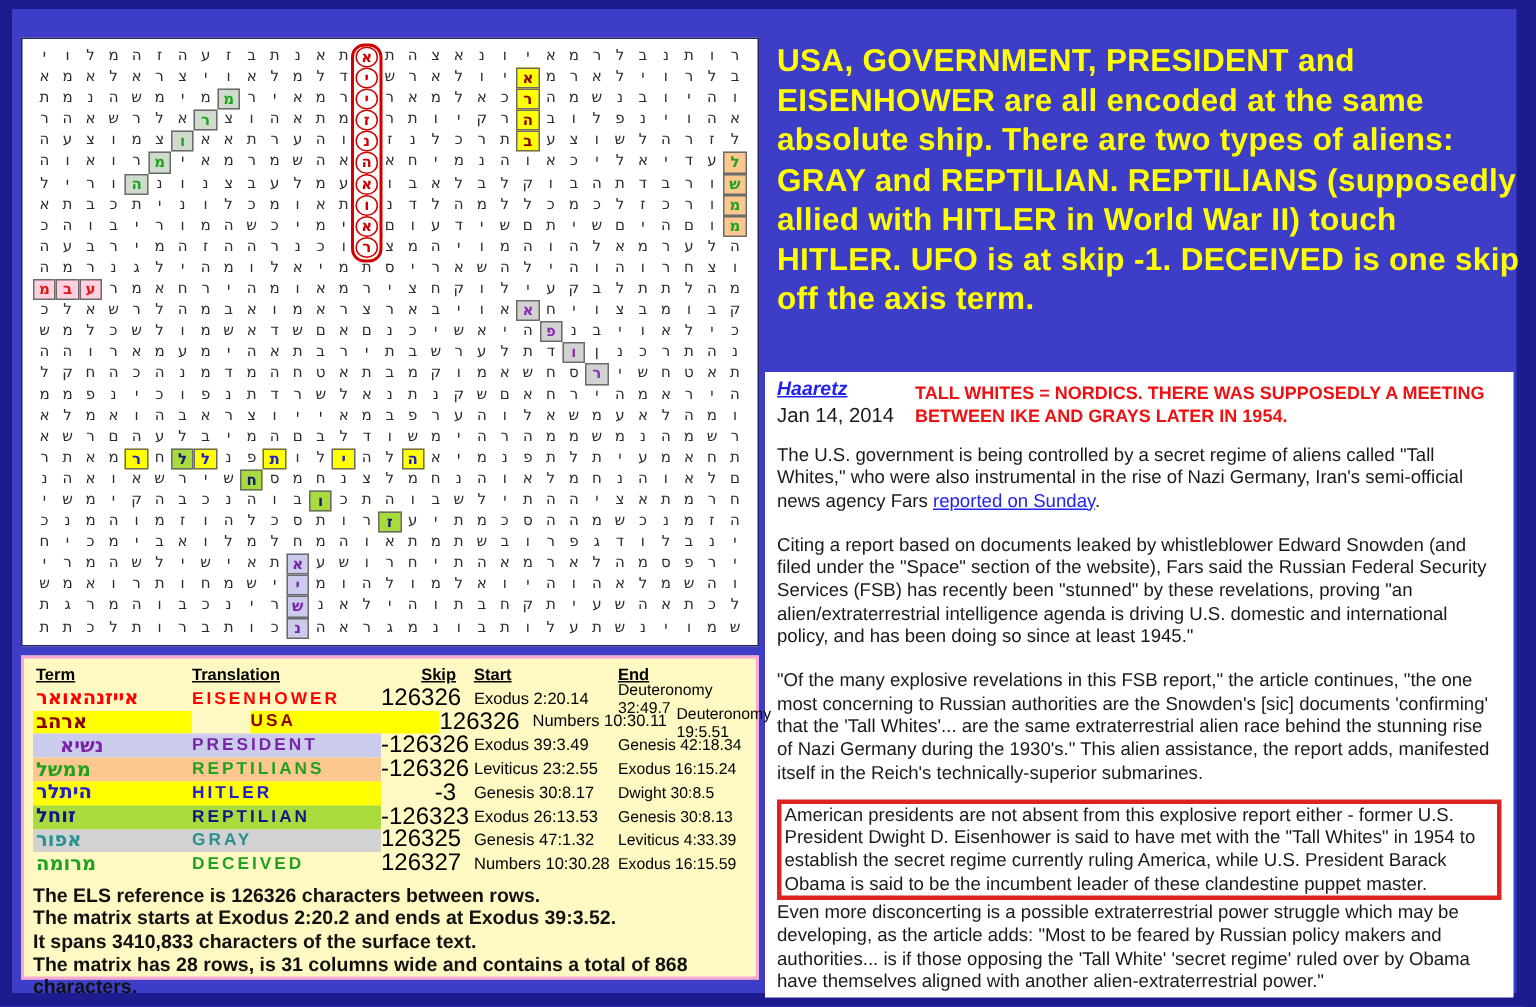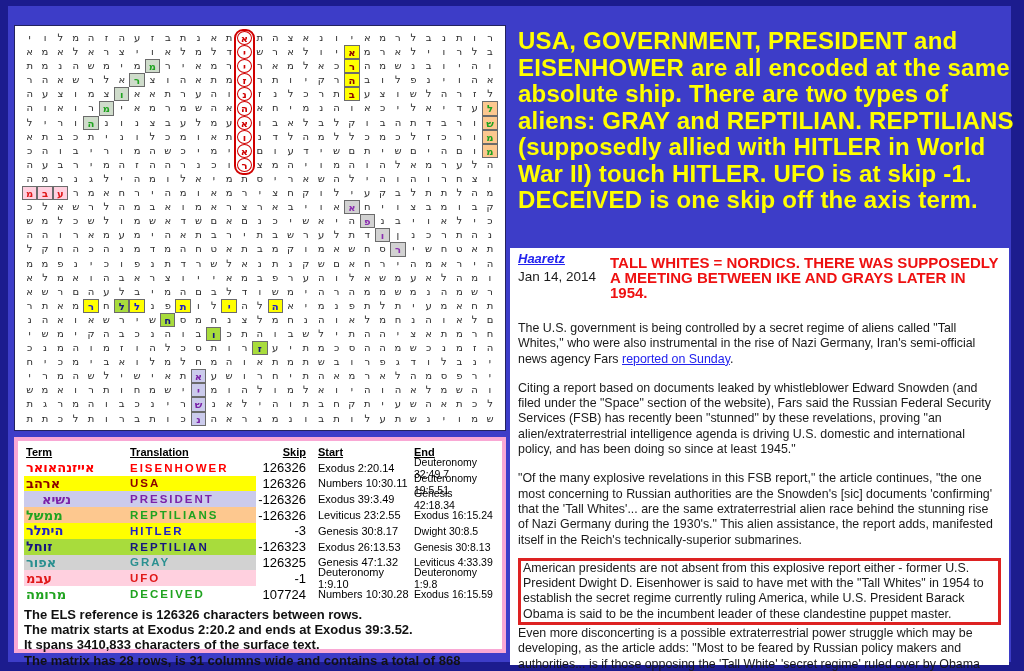--- a/index.html
+++ b/index.html
@@ -42,60 +42,60 @@
     border:1.5px solid #d00000;border-radius:50%;
   }
   #eisen-outline{
     position:absolute;border:2px solid #d00000;border-radius:9px;
     pointer-events:none;
   }
 
   
   #caption{
     position:absolute;left:510px;top:22px;width:500px;
-    color:#ffff00;font-size:24px;font-weight:bold;line-height:26.5px;
+    color:#ffff00;font-size:21px;font-weight:bold;line-height:26.5px;
     letter-spacing:.2px;
   }
 
   
   #article{
     position:absolute;left:502px;top:242px;width:499px;height:417px;
     background:#ffffff;box-sizing:border-box;padding:3px 8px 18px 8px;
     color:#1a1a1a;font-size:12.4px;line-height:15.3px;
   }
   #article-head{display:flex;}
   #head-left{width:88px;flex:none;}
   #haaretz-link{
     color:#2222ee;font-style:italic;font-weight:bold;
     text-decoration:underline;font-size:13px;
   }
   #article-date{font-size:13.5px;margin-top:2px;}
   #annotation{
-    flex:1;color:#ee1111;font-weight:bold;font-size:15px;
+    flex:1;color:#ee1111;font-weight:bold;font-size:12px;
     line-height:15px;padding:4px 0 0 4px;
   }
-  .para{margin:21px 0 0 0;}
+  .para{margin:11px 0 0 0;}
   .gap{margin-top:14px;}
   a.body-link{color:#2222ee;text-decoration:underline;cursor:pointer;}
   #red-box{
     border:3px solid #dd2222;padding:0 2px;margin-top:10px;
   }
 
   
   #bottom-panel{
     position:absolute;left:6px;top:431px;width:492px;height:216px;
-    background:#ffffff;border:4px solid #f9a8d4;box-sizing:border-box;
+    background:#fef9c3;border:2px solid #f9a8d4;box-sizing:border-box;
     padding:3px 6px;
   }
   .trow{display:flex;height:15.8px;align-items:center;}
   .th{font-size:11px;font-weight:bold;text-decoration:underline;color:#000;}
   .c-term{width:106px;flex:none;font-size:13px;font-weight:bold;
           font-family:"DejaVu Sans",sans-serif;padding-left:2px;box-sizing:border-box;}
   .c-trans{width:126px;flex:none;font-size:11.5px;font-weight:bold;letter-spacing:2px;}
-  .c-skip{width:56px;flex:none;font-size:13px;text-align:right;padding-right:6px;box-sizing:border-box;}
+  .c-skip{width:56px;flex:none;font-size:16px;text-align:right;padding-right:6px;box-sizing:border-box;}
   .c-start{width:98px;flex:none;font-size:11px;padding-left:6px;box-sizing:border-box;}
   .c-end{flex:1;font-size:10.5px;padding-left:4px;}
   #footer-lines{margin-top:5px;font-size:13px;font-weight:bold;line-height:15.2px;color:#111;}
 </style>
 </head>
 <body>
 
 <div id="canvas">
 
   <div id="matrix-panel">
@@ -1002,21 +1002,21 @@
     <div id="table-body">
         <div class="trow">
           <span class="c-term" style="color: rgb(255, 0, 0); height: 100%; display: flex; align-items: center;">אייזנהאואר</span>
           <span class="c-trans" style="color: rgb(255, 0, 0); height: 100%; display: flex; align-items: center;">EISENHOWER</span>
           <span class="c-skip">126326</span>
           <span class="c-start">Exodus 2:20.14</span>
           <span class="c-end">Deuteronomy 32:49.7</span>
         </div>
         <div class="trow">
           <span class="c-term" style="color: rgb(139, 0, 0); background: rgb(255, 255, 0); height: 100%; display: flex; align-items: center;">ארהב</span>
-          <span class="c-trans" style="color: rgb(139, 0, 0); background: rgb(255, 255, 0); height: 100%; display: flex; align-items: center;">USA</span>
+          <span class="c-trans" style="color: rgb(139, 0, 0); background: rgb(255, 255, 0); height: 100%; display: flex; align-items: center; margin-left: 39px;">USA</span>
           <span class="c-skip">126326</span>
           <span class="c-start">Numbers 10:30.11</span>
           <span class="c-end">Deuteronomy 19:5.51</span>
         </div>
         <div class="trow">
           <span class="c-term" style="color: rgb(122, 34, 168); background: rgb(203, 203, 236); height: 100%; display: flex; align-items: center; padding-left: 18px;">נשיא</span>
           <span class="c-trans" style="color: rgb(122, 34, 168); background: rgb(203, 203, 236); height: 100%; display: flex; align-items: center;">PRESIDENT</span>
           <span class="c-skip">-126326</span>
           <span class="c-start">Exodus 39:3.49</span>
           <span class="c-end">Genesis 42:18.34</span>
@@ -1043,30 +1043,23 @@
           <span class="c-end">Genesis 30:8.13</span>
         </div>
         <div class="trow">
           <span class="c-term" style="color: rgb(42, 144, 144); background: rgb(210, 210, 210); height: 100%; display: flex; align-items: center;">אפור</span>
           <span class="c-trans" style="color: rgb(42, 144, 144); background: rgb(210, 210, 210); height: 100%; display: flex; align-items: center;">GRAY</span>
           <span class="c-skip">126325</span>
           <span class="c-start">Genesis 47:1.32</span>
           <span class="c-end">Leviticus 4:33.39</span>
         </div>
         <div class="trow">
-          <span class="c-term" style="color: rgb(224, 24, 24); background: rgb(255, 208, 223); height: 100%; display: flex; align-items: center;">עבמ</span>
-          <span class="c-trans" style="color: rgb(224, 24, 24); background: rgb(255, 208, 223); height: 100%; display: flex; align-items: center;">UFO</span>
-          <span class="c-skip">-1</span>
-          <span class="c-start">Deuteronomy 1:9.10</span>
-          <span class="c-end">Deuteronomy 1:9.8</span>
-        </div>
-        <div class="trow">
           <span class="c-term" style="color: rgb(31, 163, 31); height: 100%; display: flex; align-items: center;">מרומה</span>
           <span class="c-trans" style="color: rgb(31, 163, 31); height: 100%; display: flex; align-items: center;">DECEIVED</span>
-          <span class="c-skip">107724</span>
+          <span class="c-skip">126327</span>
           <span class="c-start">Numbers 10:30.28</span>
           <span class="c-end">Exodus 16:15.59</span>
         </div>
       </div>
     <div id="footer-lines">
         <div>The ELS reference is 126326 characters between rows.</div>
         <div>The matrix starts at Exodus 2:20.2 and ends at Exodus 39:3.52.</div>
         <div>It spans 3410,833 characters of the surface text.</div>
         <div>The matrix has 28 rows, is 31 columns wide and contains a total of 868 characters.</div>
       </div>

